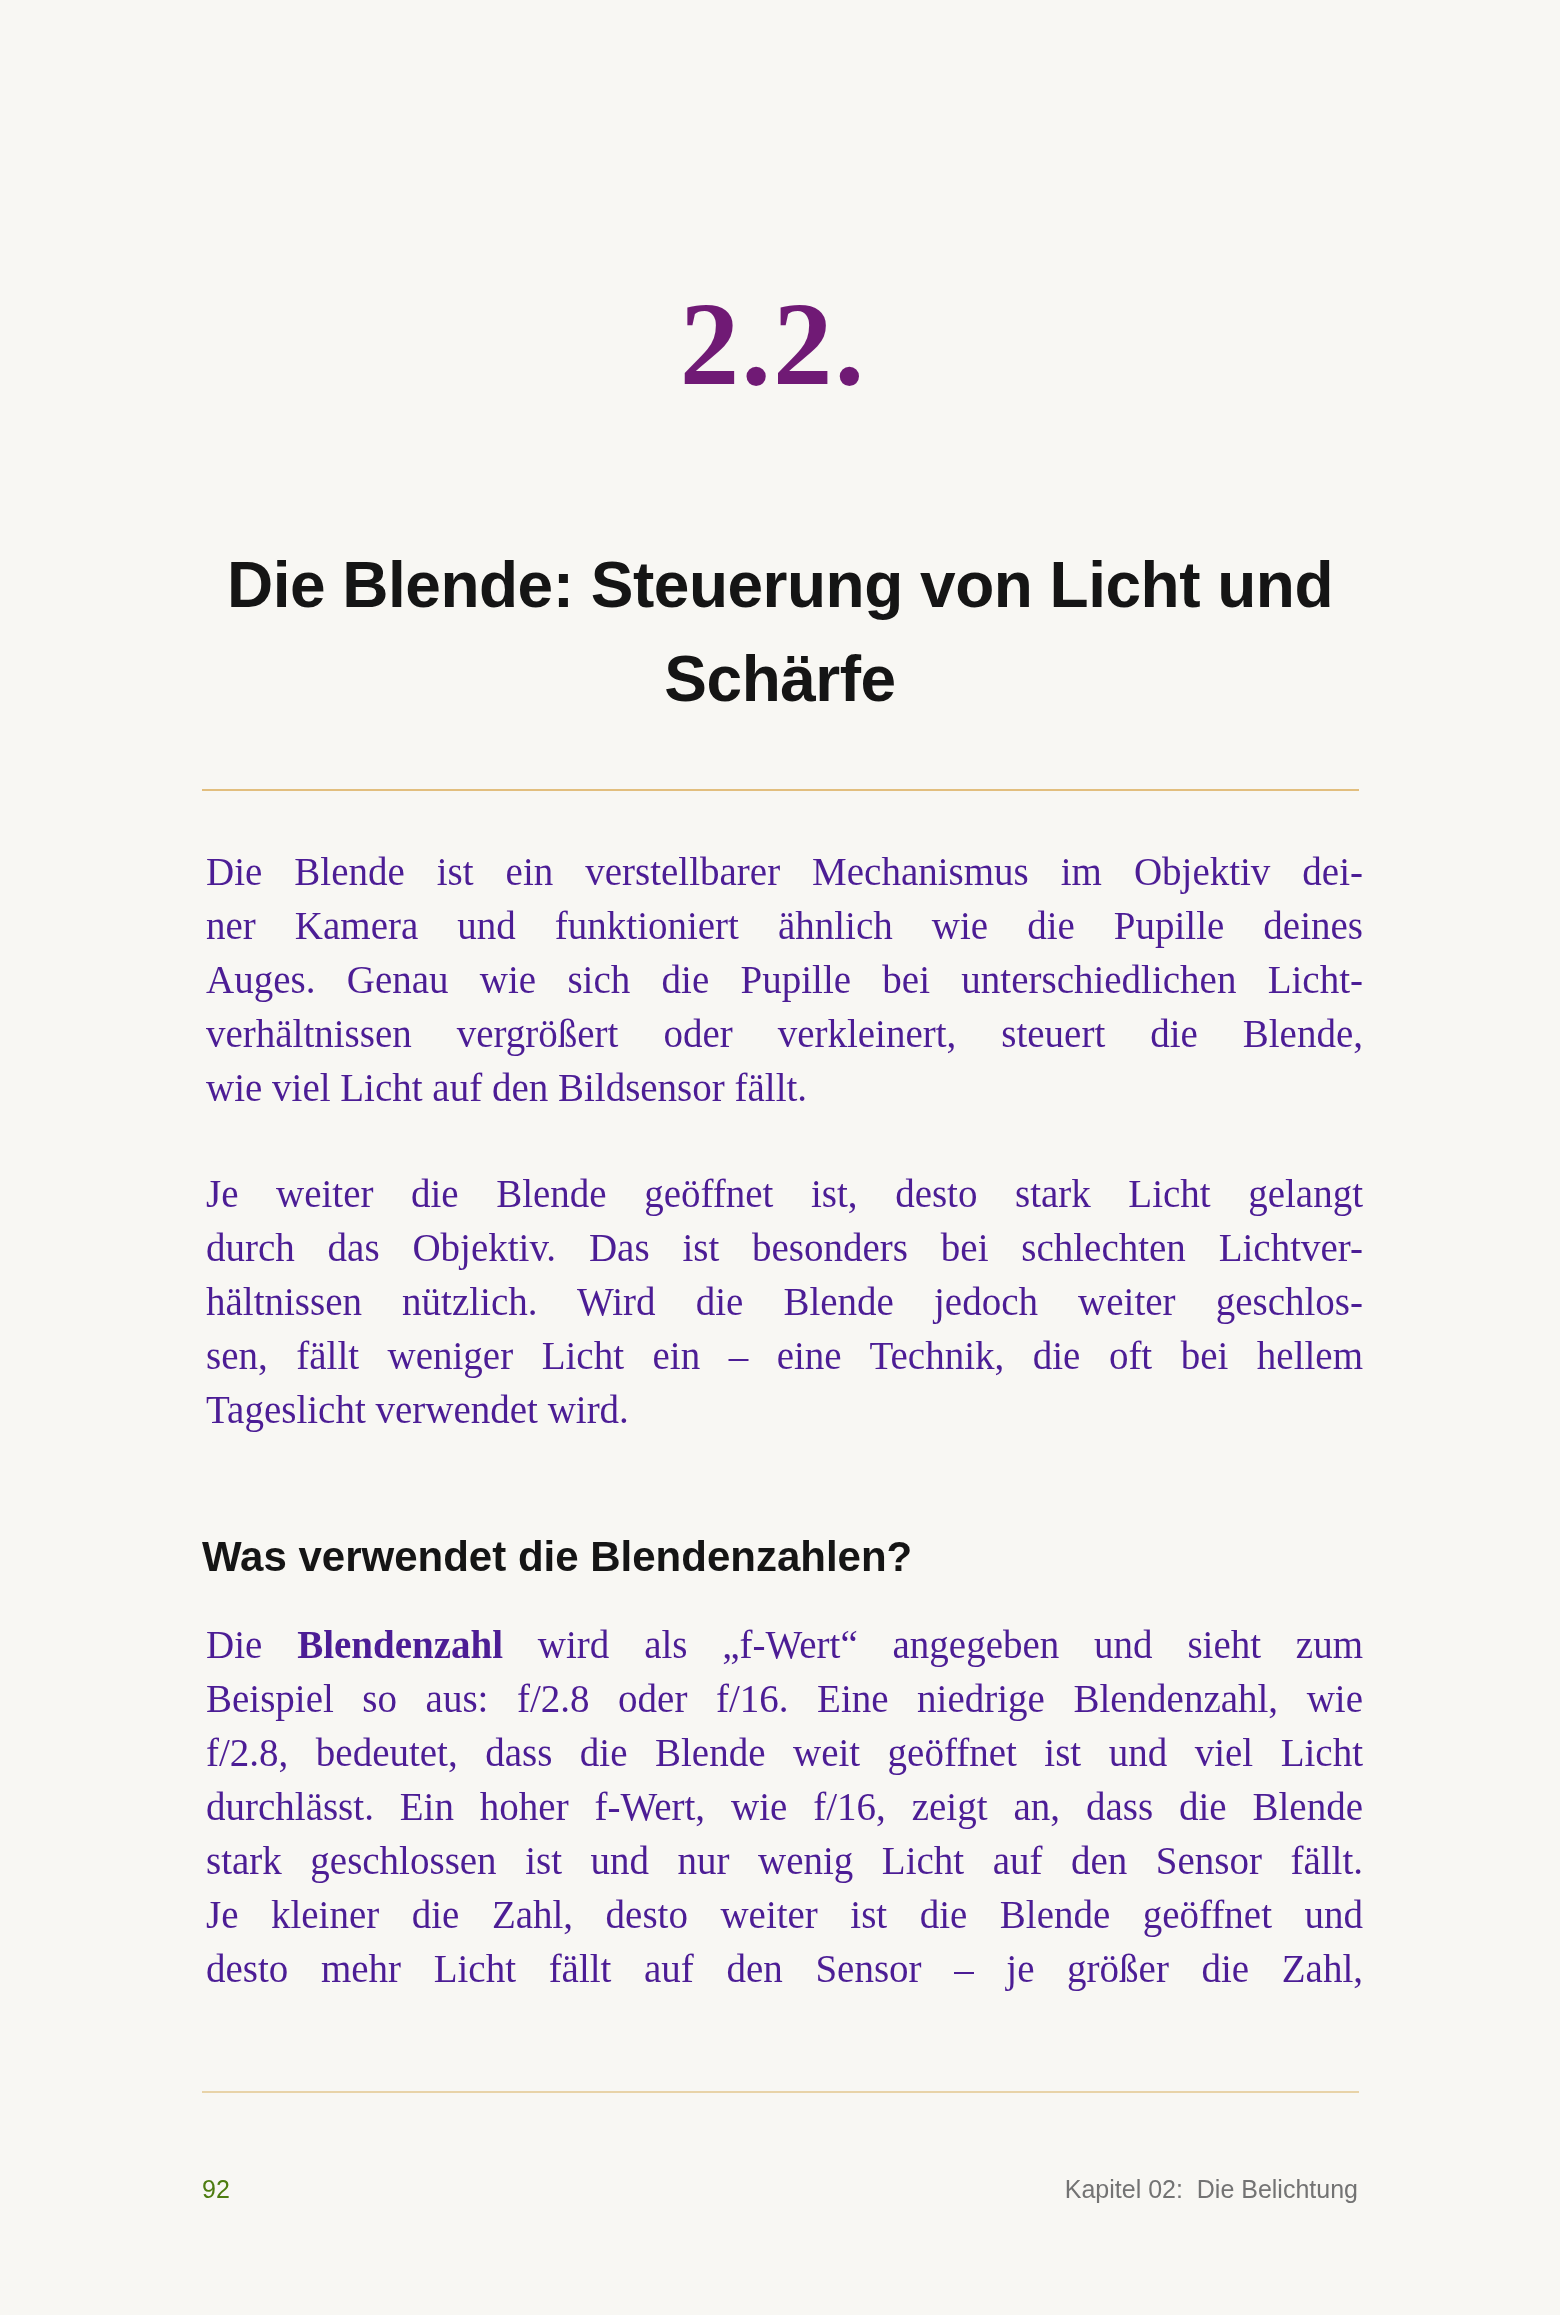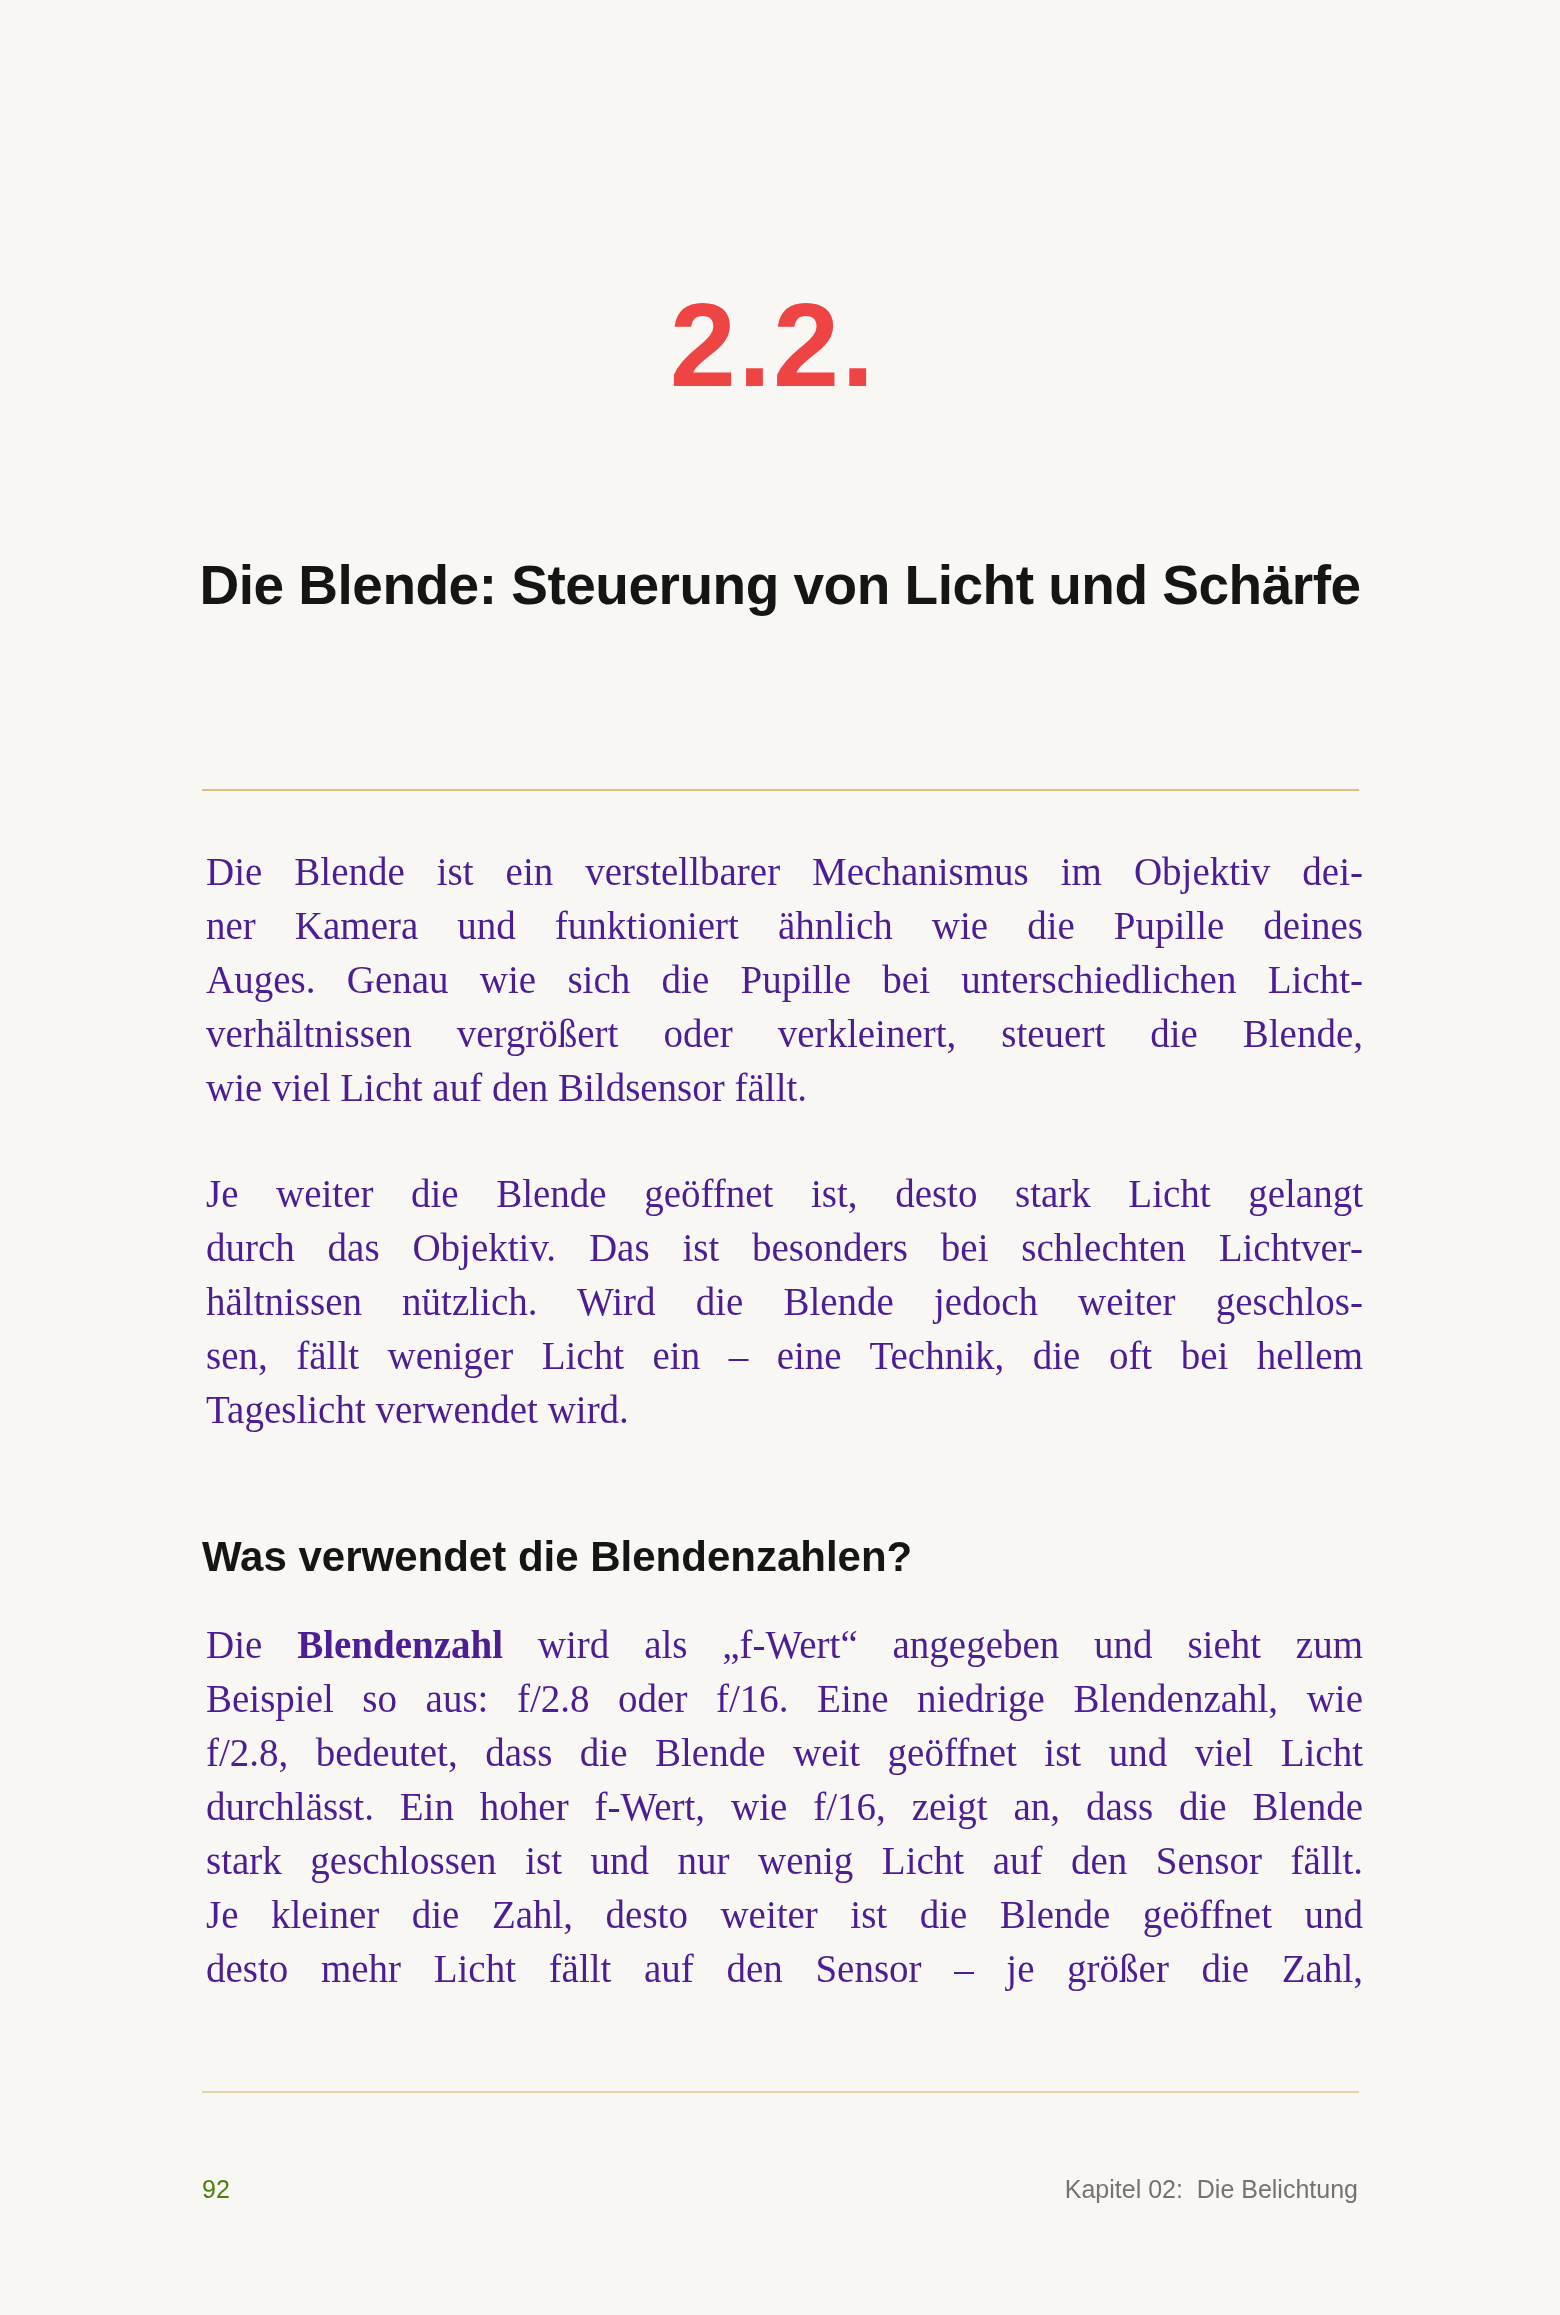--- a/index.html
+++ b/index.html
@@ -6,33 +6,33 @@
   body {
     width: 1560px; height: 2315px;
     background: #F8F7F3;
     position: relative;
     overflow: hidden;
     color: #161616;
   }
   .section-number {
     position: absolute; left: 0; width: 1546px; top: 281px;
     text-align: center;
-    font-family: Liberation Sans, sans-serif;
+    font-family: Liberation Serif, serif;
     font-weight: bold;
     font-size: 119px;
     line-height: 127px;
-    color: #ef4444;
+    color: #701a75;
     letter-spacing: 2px;
   }
   .chapter-title {
     position: absolute; left: 195px; width: 1170px; top: 538px;
     text-align: center;
     font-family: "Liberation Sans", sans-serif;
     font-weight: bold;
-    font-size: 55px;
+    font-size: 64px;
     line-height: 94px;
     color: #151515;
     margin: 0;
     letter-spacing: -0.5px;
   }
   .rule {
     position: absolute; left: 202px; width: 1157px; height: 2px;
   }
   .rule-top { top: 789px; background: #E2BE7E; }
   .rule-bottom { top: 2091px; background: #E8D3A8; }

